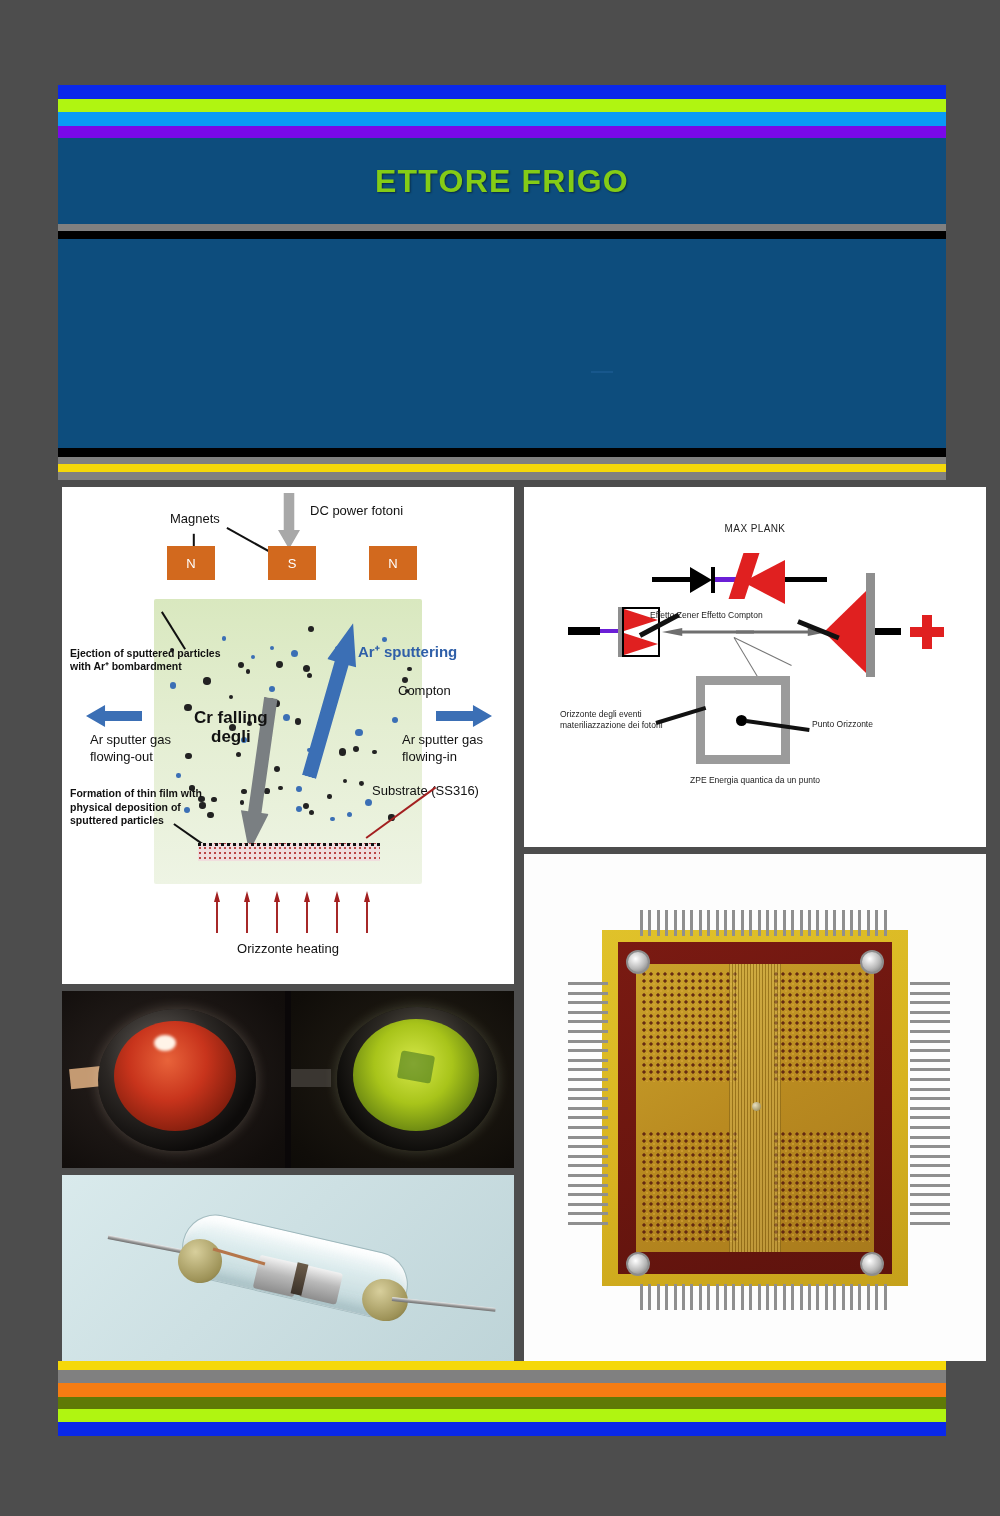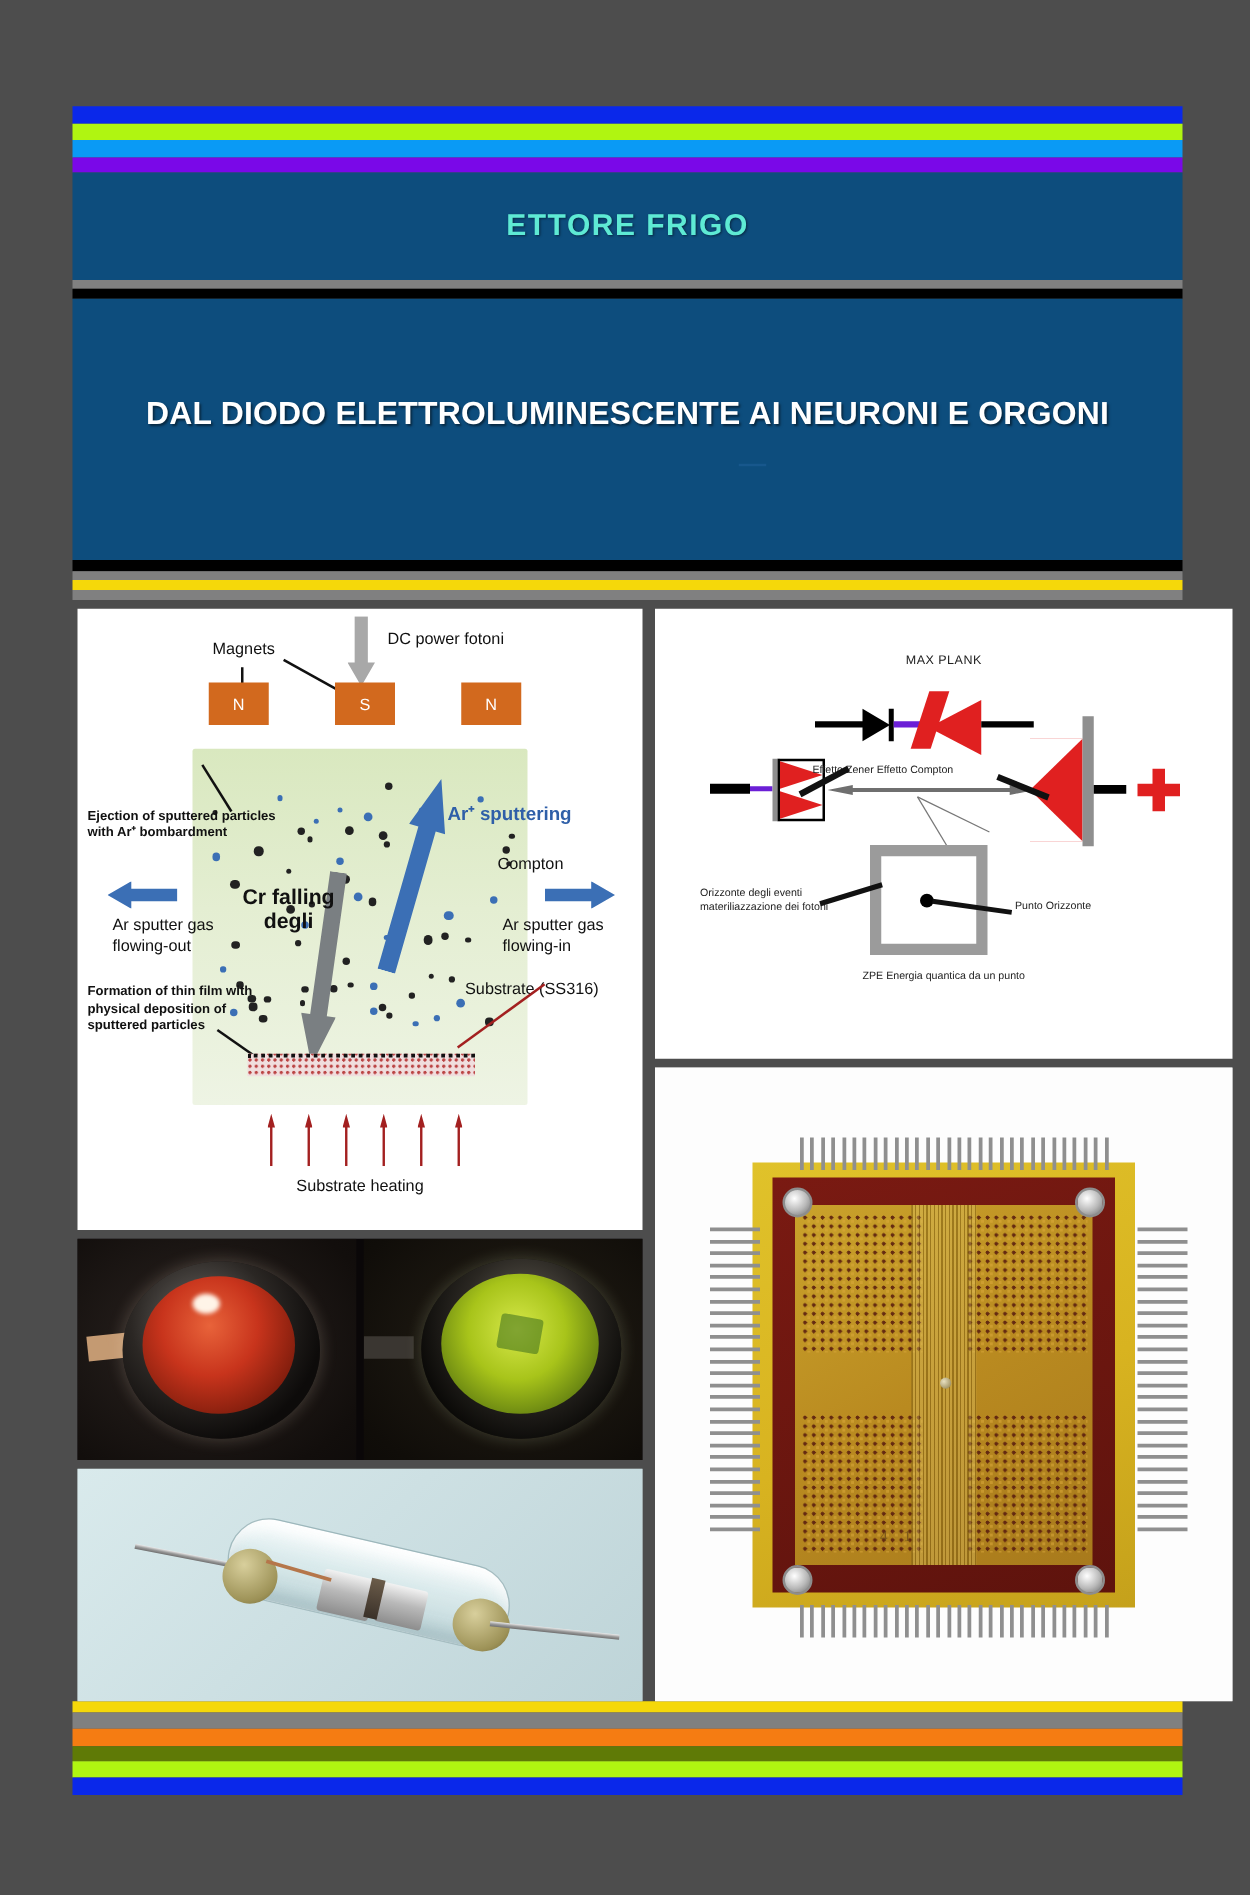--- a/index.html
+++ b/index.html
@@ -8,21 +8,21 @@
 
   
   .stripe { width:100%; }
 
   
   .author-band {
     background:#0d4d7d; height:86px; display:flex;
     align-items:center; justify-content:center;
   }
   .author-band span {
-    color:#5eead4; font-size:24px; font-weight:bold; letter-spacing:1.2px;
+    color:#84cc16; font-size:32px; font-weight:bold; letter-spacing:1.2px;
     text-shadow:1px 1px 2px rgba(0,0,0,.45);
   }
   .title-band {
     background:#0d4d7d; height:209px; position:relative;
     display:flex; align-items:center; justify-content:center;
   }
   .title-band span {
     color:#ffffff; font-size:25.5px; font-weight:bold; letter-spacing:.2px;
     text-shadow:1.5px 1.5px 2px rgba(0,0,0,.5);
     padding:0 14px; text-align:center; white-space:nowrap;
@@ -194,21 +194,20 @@
   <div class="stripe" style="height:12px;background:#7a08e8"></div>
 
   <div class="author-band">
     <span>ETTORE  FRIGO</span>
   </div>
 
   <div class="stripe" style="height:7px;background:#808080"></div>
   <div class="stripe" style="height:8px;background:#000"></div>
 
   <div class="title-band">
-    <span>DAL DIODO ELETTROLUMINESCENTE AI NEURONI E ORGONI</span>
     <div class="sub-dash"></div>
   </div>
 
   <div class="stripe" style="height:9px;background:#000"></div>
   <div class="stripe" style="height:7px;background:#808080"></div>
   <div class="stripe" style="height:8px;background:#f5d80a"></div>
   <div class="stripe" style="height:8px;background:#808080"></div>
 
   <div class="gallery">
 
@@ -331,21 +330,21 @@
         <div class="sp-film"></div>
 
         <div id="sp-heatarrows">
             <div class="heat-arrow" style="left: 152px;"></div>
             <div class="heat-arrow" style="left: 182px;"></div>
             <div class="heat-arrow" style="left: 212px;"></div>
             <div class="heat-arrow" style="left: 242px;"></div>
             <div class="heat-arrow" style="left: 272px;"></div>
             <div class="heat-arrow" style="left: 302px;"></div>
           </div>
-        <div class="lbl g" style="left:0;right:0;top:454px;text-align:center;">Substrate heating</div>
+        <div class="lbl g" style="left:0;right:0;top:454px;text-align:center;">Orizzonte heating</div>
       </div>
     </div>
 
     <div class="panel" id="p-plank">
       <div class="mp">
         <div class="mp-title">MAX PLANK</div>
 
         <div class="wire" style="left:128px;top:90px;width:44px;height:5px;"></div>
         <div class="red-tri" style="left:166px;top:80px;border-left:22px solid #000;border-top:13px solid transparent;border-bottom:13px solid transparent;"></div>
         <div class="wire" style="left:187px;top:80px;width:4px;height:26px;"></div>

